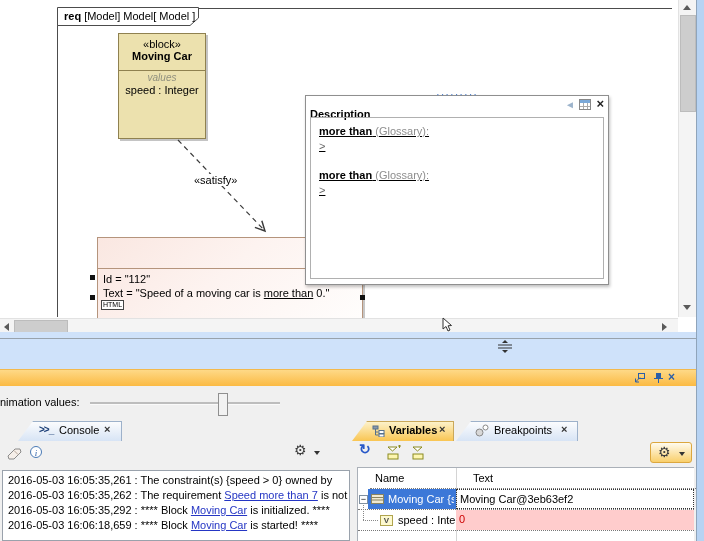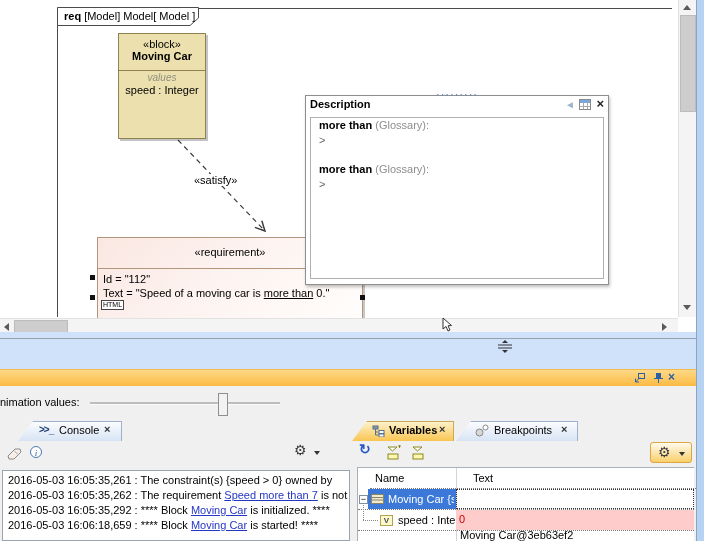--- a/index.html
+++ b/index.html
@@ -48,25 +48,25 @@
   .u      { text-decoration:underline; }
   .r-html { left:3px; top:62px; font-size:7px; border:1px solid #444; padding:0 1px; line-height:8px; background:#fff; }
   .handle { width:5px; height:5px; background:#111; }
 
   
   .desc {
     left:305px; top:95px; width:302px; height:188px; background:#fff;
     border:1px solid #8f8f8f; box-shadow:1px 2px 3px rgba(0,0,0,.25); z-index:6;
   }
   .d-dots { left:50%; top:-6px; transform:translateX(-50%); color:#4d7ec8; font-size:11px; letter-spacing:1px; line-height:8px; }
-  .d-title { left:4px; top:2px; font-weight:bold; }
+  .d-title { left:4px; top:12px; font-weight:bold; }
   .d-back  { right:33px; top:3px; color:#9db4cc; font-size:10px; }
   .d-grid  { right:17px; top:3px; }
   .d-close { right:4px; top:0; font-weight:bold; font-size:13px; color:#222; }
-  .d-body  { left:4px; top:21px; right:4px; bottom:5px; border:1px solid #b0b0b0; padding:0 8px; line-height:15px; }
+  .d-body  { left:4px; top:21px; right:4px; bottom:5px; border:1px solid #b0b0b0; padding:6px 8px; line-height:15px;text-decoration:underline; }
   .d-term  { font-weight:bold; }
   .d-suffix{ color:#8e8e8e; }
   .d-gt    { color:#666; }
   .d-spacer{ height:14px; }
 
   
   .vscroll { left:678px; top:0; width:17px; height:317px; background:#f4f4f4; border-left:1px solid #e2e2e2; }
   .vs-thumb { left:1px; top:15px; width:14px; height:95px; background:#cdcdcd; border:1px solid #bcbcbc; }
   .hscroll { left:0; top:318px; width:678px; height:14px; background:#f4f4f4; border-top:1px solid #e2e2e2; }
   .hs-thumb { left:14px; top:1px; width:52px; height:11px; background:#cdcdcd; border:1px solid #bcbcbc; }
@@ -122,21 +122,21 @@
   .t-header { left:12px; top:0; width:100%; height:21px; border-bottom:1px dotted #777; box-sizing:border-box; }
   .th-name  { left:5px; top:4px; }
   .th-value { left:103px; top:4px; }
   .t-row { left:0; width:100%; height:21px; border-bottom:1px dotted #777; box-sizing:border-box; }
   .row1 { top:21px; } .row2 { top:42px; }
   .expander { left:1px; top:6px; width:9px; height:9px; border:1px solid #8090a0; background:#fff;
     font-size:9px; line-height:7px; text-align:center; box-sizing:border-box; }
   .sel-bg { left:10px; top:0; width:88px; height:20px; background:#3c78d8; }
   .row1-name { left:30px; top:4px; color:#fff; white-space:nowrap; overflow:hidden; width:66px; }
   .vcell1 { left:98px; top:0; right:0; height:20px; border:1px dotted #333; box-sizing:border-box; }
-  .vcell1-text { left:3px; top:3px;margin-top:36px; }
+  .vcell1-text { left:3px; top:3px; }
   .tree-v { left:5px; top:-5px; height:15px; border-left:1px dotted #888; }
   .tree-h { left:5px; top:10px; width:15px; border-top:1px dotted #888; }
   .vicon { left:22px; top:5px; width:13px; height:11px; border:1px solid #b0a44e; background:#fdf9cf;
     font-size:8px; font-weight:bold; color:#4a4a4a; text-align:center; line-height:10px; box-sizing:border-box; }
   .row2-name { left:40px; top:4px; }
   .vcell2 { left:98px; top:0; right:0; height:20px; background:#ffcccc; }
   .vcell2-text { left:3px; top:3px; color:#cc0000; }
 
   .win-border { left:696px; top:0; width:8px; height:541px; background:#b7d3f3; border-left:1px solid #8fa4ba; }
 </style>
@@ -169,21 +169,20 @@
     <defs>
       <marker id="arrowhead" markerWidth="12" markerHeight="12" refX="9" refY="5" orient="auto">
         <path d="M1,1 L9,5 L1,9" fill="none" stroke="#3a3a3a" stroke-width="1.2"></path>
       </marker>
     </defs>
     <line x1="178" y1="140" x2="265" y2="231" stroke="#3a3a3a" stroke-width="1.2" stroke-dasharray="5,4" marker-end="url(#arrowhead)"></line>
   </svg>
   <div class="abs satisfy-label">«satisfy»</div>
 
   <div class="abs req">
-    <div class="abs r-st">«requirement»</div>
     <div class="abs r-div"></div>
     <div class="abs r-id">Id = "112"</div>
     <div class="abs r-text">
       <span>Text = "Speed of a moving car is</span>
       <span class="u">more than</span>
       <span>0."</span>
     </div>
     <div class="abs r-html">HTML</div>
   </div>
   <div class="abs handle" style="left:90px; top:275px;"></div>

